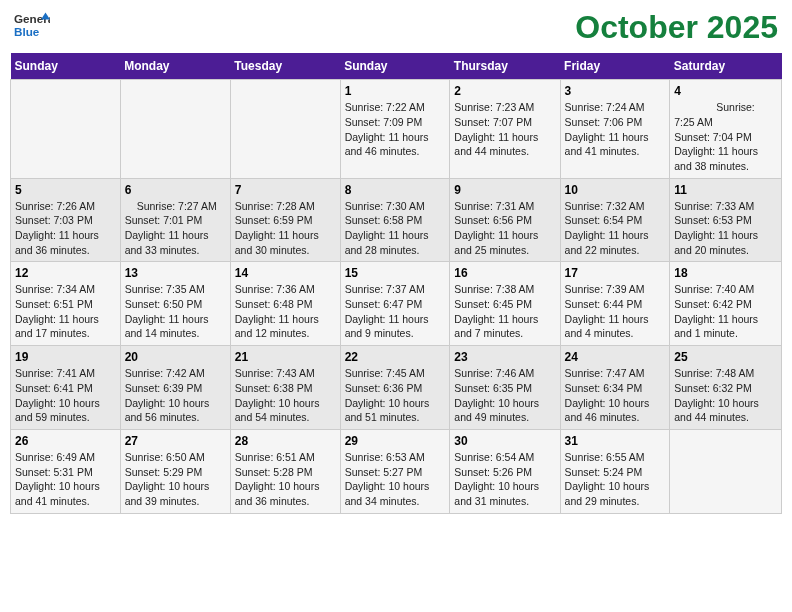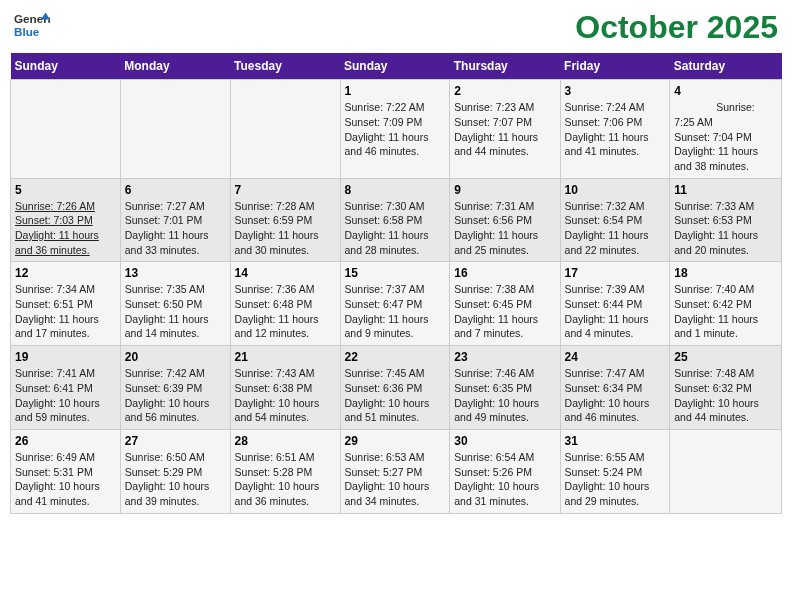--- a/index.html
+++ b/index.html
@@ -125,24 +125,24 @@
 Sunset: 7:07 PM
 Daylight: 11 hours and 44 minutes.</span></td>
         <td><span class="day-num">3</span><span class="day-info" style="white-space: pre-line;">Sunrise: 7:24 AM
 Sunset: 7:06 PM
 Daylight: 11 hours and 41 minutes.</span></td>
         <td><span class="day-num">4</span><span class="day-info" style="white-space: pre-line; margin-left: 42px;">Sunrise: 7:25 AM
 Sunset: 7:04 PM
 Daylight: 11 hours and 38 minutes.</span></td>
       </tr>
       <tr>
-        <td><span class="day-num">5</span><span class="day-info" style="white-space: pre-line; text-decoration: underline;">Sunrise: 7:26 AM
+        <td><span class="day-num">5</span><span class="day-info" style="white-space: pre-line;">Sunrise: 7:26 AM
 Sunset: 7:03 PM
 Daylight: 11 hours and 36 minutes.</span></td>
-        <td><span class="day-num">6</span><span class="day-info" style="white-space: pre-line;">Sunrise: 7:27 AM
+        <td><span class="day-num">6</span><span class="day-info" style="white-space: pre-line; margin-left: 12px;">Sunrise: 7:27 AM
 Sunset: 7:01 PM
 Daylight: 11 hours and 33 minutes.</span></td>
         <td><span class="day-num">7</span><span class="day-info" style="white-space: pre-line;">Sunrise: 7:28 AM
 Sunset: 6:59 PM
 Daylight: 11 hours and 30 minutes.</span></td>
         <td><span class="day-num">8</span><span class="day-info" style="white-space: pre-line;">Sunrise: 7:30 AM
 Sunset: 6:58 PM
 Daylight: 11 hours and 28 minutes.</span></td>
         <td><span class="day-num">9</span><span class="day-info" style="white-space: pre-line;">Sunrise: 7:31 AM
 Sunset: 6:56 PM

